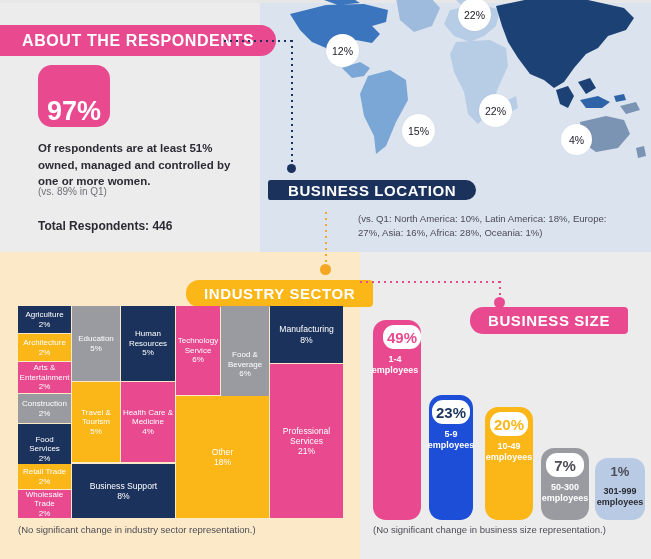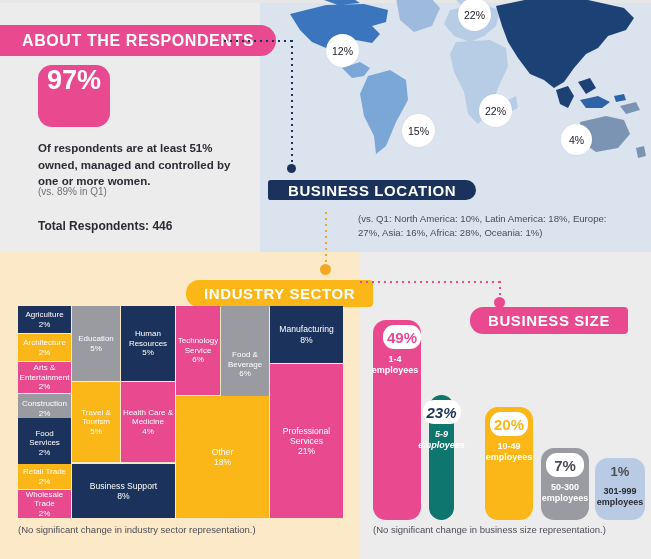--- a/index.html
+++ b/index.html
@@ -59,21 +59,21 @@
     font-size: 15px;
     align-items: center;
   }
 
   
   .pct-card {
     position: absolute; left: 38px; top: 65px;
     width: 72px; height: 62px;
     background: #e8498f;
     border-radius: 14px;
-    display: flex; align-items: flex-start; justify-content: center;
+    display: flex; align-items: flex-end; justify-content: center;
     color: #fff; font-size: 27px; font-weight: bold;
   }
   .about-text {
     position: absolute; left: 38px; top: 140px; width: 196px;
     font-size: 11.5px; font-weight: bold; color: #2b2b33; line-height: 1.45;
   }
   .about-sub {
     position: absolute; left: 38px; top: 186px; width: 200px;
     font-size: 10px; color: #6f7076;
   }
@@ -251,21 +251,21 @@
         <span class="tm-val">2%</span>
       </div>
       <div class="tm-cell" style="left: 0px; top: 56px; width: 53px; height: 31px; background: rgb(232, 73, 143);">
         <span class="tm-label">Arts &amp; Entertainment</span>
         <span class="tm-val">2%</span>
       </div>
       <div class="tm-cell" style="left: 0px; top: 88px; width: 53px; height: 29px; background: rgb(154, 155, 161);">
         <span class="tm-label">Construction</span>
         <span class="tm-val">2%</span>
       </div>
-      <div class="tm-cell" style="left: 0px; top: 112px; width: 53px; height: 50px; background: rgb(27, 51, 92);">
+      <div class="tm-cell" style="left: 0px; top: 118px; width: 53px; height: 50px; background: rgb(27, 51, 92);">
         <span class="tm-label">Food Services</span>
         <span class="tm-val">2%</span>
       </div>
       <div class="tm-cell" style="left: 0px; top: 158px; width: 53px; height: 25px; background: rgb(251, 182, 24);">
         <span class="tm-label">Retail Trade</span>
         <span class="tm-val">2%</span>
       </div>
       <div class="tm-cell" style="left: 0px; top: 184px; width: 53px; height: 28px; background: rgb(232, 73, 143);">
         <span class="tm-label">Wholesale Trade</span>
         <span class="tm-val">2%</span>
@@ -322,21 +322,21 @@
     <span>BUSINESS SIZE</span>
   </div>
 
   <div class="bars">
       <div class="bar" style="left: 0px; width: 48px; height: 200px; background: rgb(232, 73, 143); align-items: flex-end;">
         <div class="bar-badge" style="width: 38px; height: 24px; color: rgb(232, 73, 143); font-size: 15px;">
           <span>49%</span>
         </div>
         <div class="bar-cap" style="width: 52px;">1-4 employees</div>
       </div>
-      <div class="bar" style="left: 56px; width: 25px; height: 125px; background: #0f766e; font-style: italic;">
+      <div class="bar" style="left: 56px; width: 44px; height: 125px; background: #1d4ed8;">
         <div class="bar-badge" style="width: 38px; height: 24px; color: rgb(27, 51, 92); font-size: 15px;">
           <span>23%</span>
         </div>
         <div class="bar-cap" style="width: 52px;">5-9 employees</div>
       </div>
       <div class="bar" style="left: 112px; width: 48px; height: 113px; background: rgb(251, 182, 24);">
         <div class="bar-badge" style="width: 38px; height: 24px; color: rgb(251, 182, 24); font-size: 15px;">
           <span>20%</span>
         </div>
         <div class="bar-cap" style="width: 52px;">10-49 employees</div>

